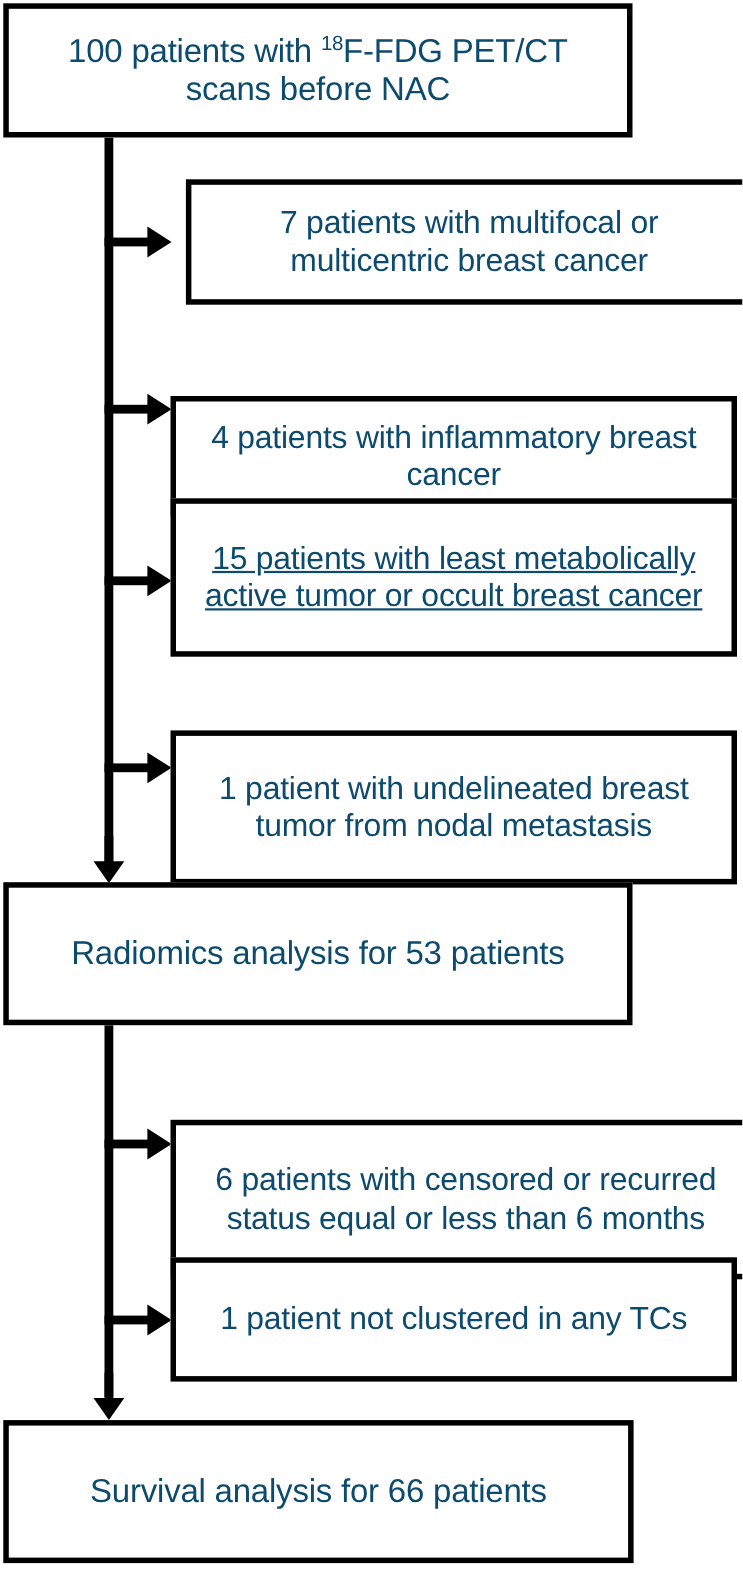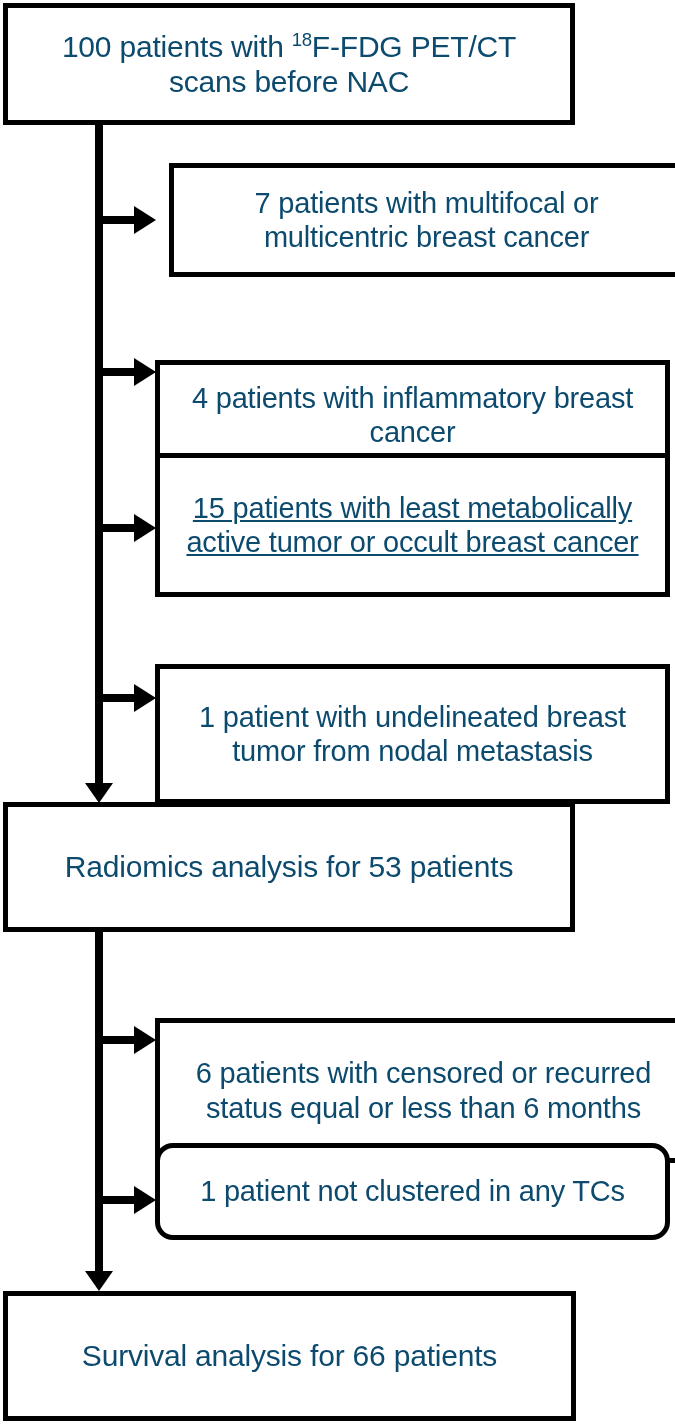--- a/index.html
+++ b/index.html
@@ -132,21 +132,21 @@
   </div>
 
   <div class="node node-main" style="left:3px; top:802px; width:572px; height:130px;">
     <div class="node-inner">Radiomics analysis for 53 patients</div>
   </div>
 
   <div class="node node-excl" style="left:155px; top:1018px; width:537px; height:145px;justify-content:center;">
     <div class="node-inner">6 patients with censored or recurred status equal or less than 6 months</div>
   </div>
 
-  <div class="node node-excl" style="left:155px; top:1143px; width:515px; height:97px;border-radius:18px;">
+  <div class="node node-excl" style="left:155px; top:1143px; width:515px; height:113px;">
     <div class="node-inner">1 patient not clustered in any TCs</div>
   </div>
 
   <div class="node node-main" style="left:3px; top:1291px; width:573px; height:130px;align-items:center;">
     <div class="node-inner">Survival analysis for 66 patients</div>
   </div>
 
 </div>
 
 </body></html>

